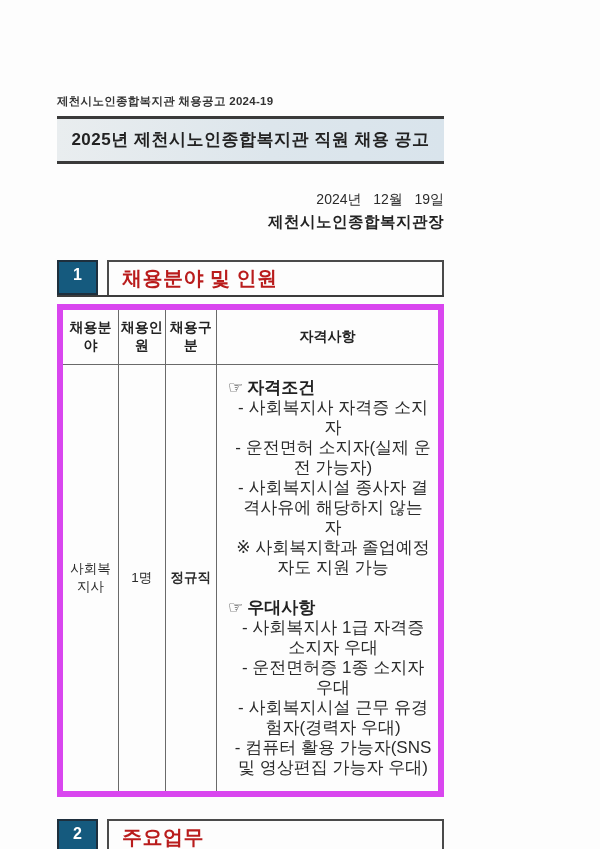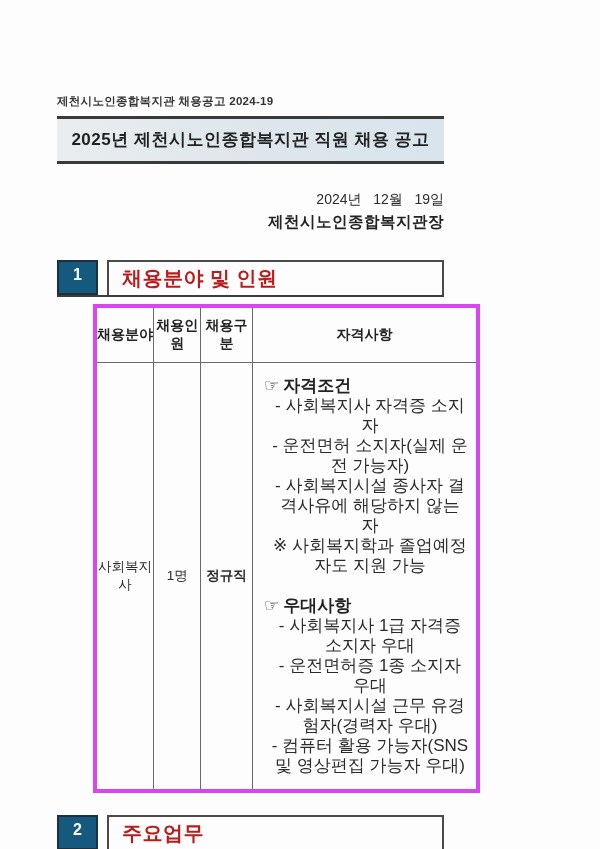--- a/index.html
+++ b/index.html
@@ -87,22 +87,21 @@
     font-weight: bold;
     color: #b91c1c;
     padding: 3px 0 3px 13px;
     letter-spacing: 0.5px;
   }
   table.recruit {
     width: 100%;
     border-collapse: collapse;
     table-layout: fixed;
     margin-top: 7px;
-    border: 4px solid #d946ef;
-    margin-left: 36px;
+    border: 6px solid #d946ef;
   }
   table.recruit th, table.recruit td {
     border: 1px solid #6a6a6a;
   }
   table.recruit th {
     font-size: 14px;
     font-weight: bold;
     padding: 9px 0;
     color: #222;
     background: #fdfdfd;

